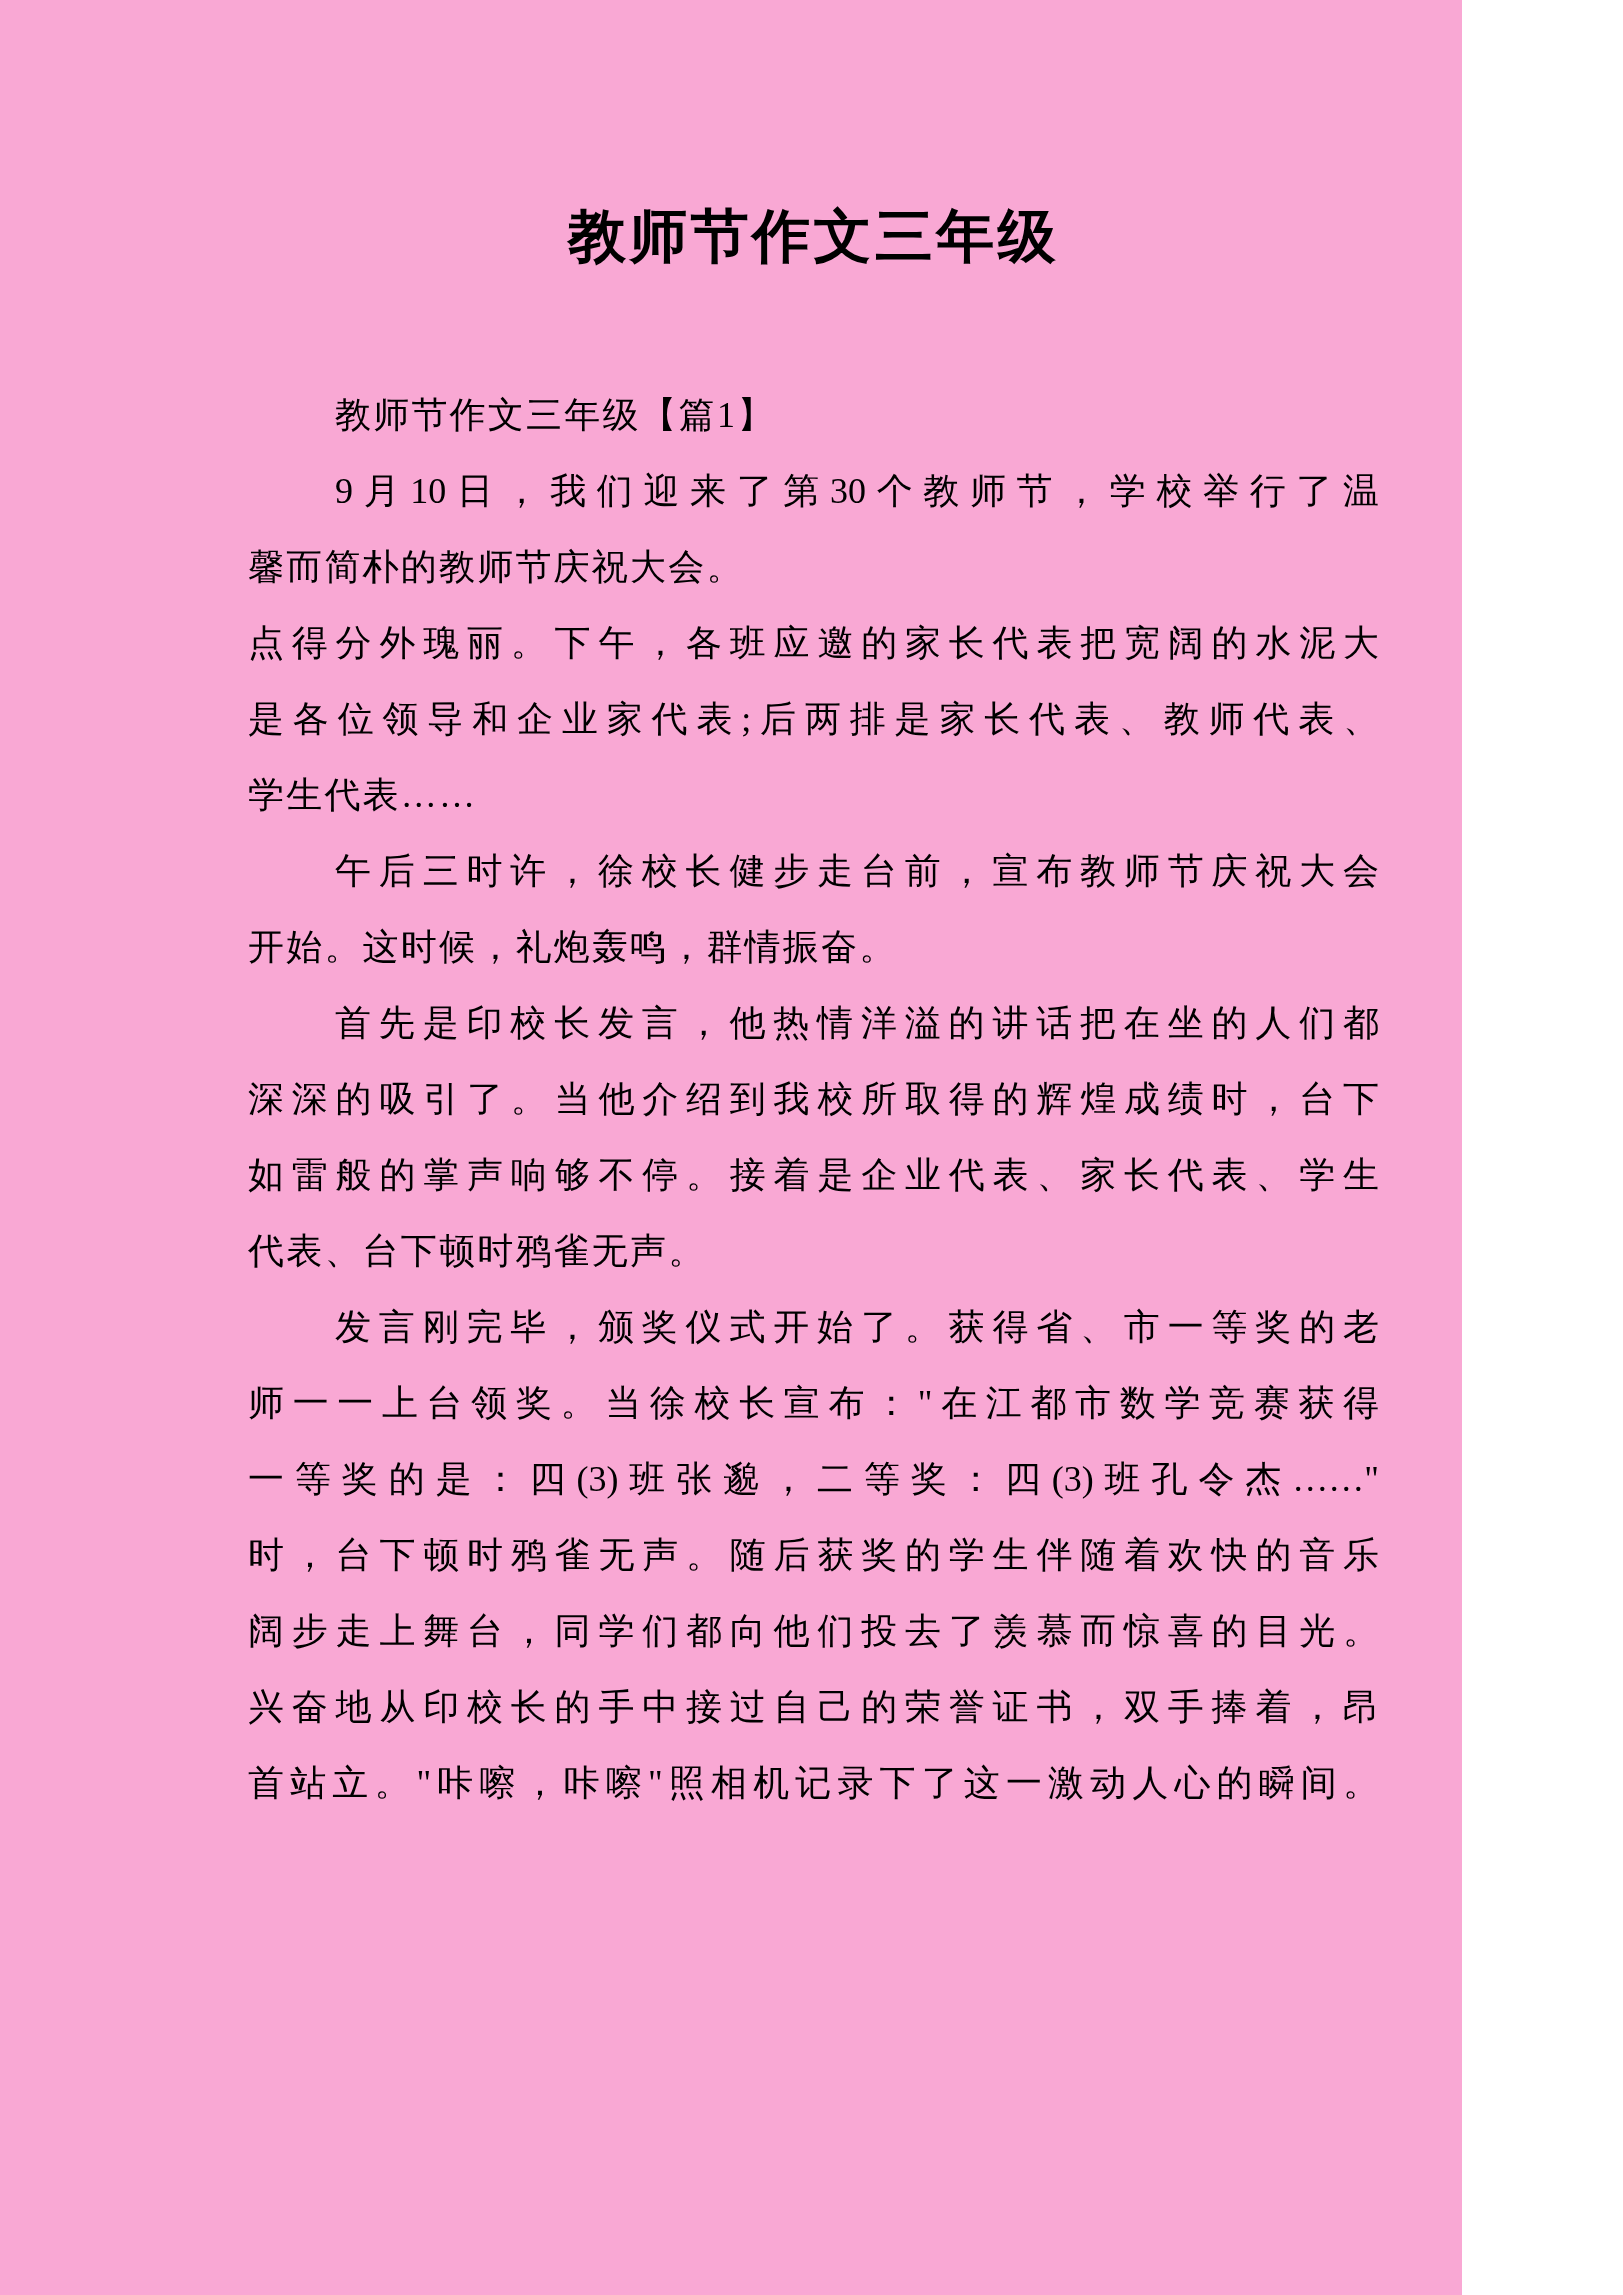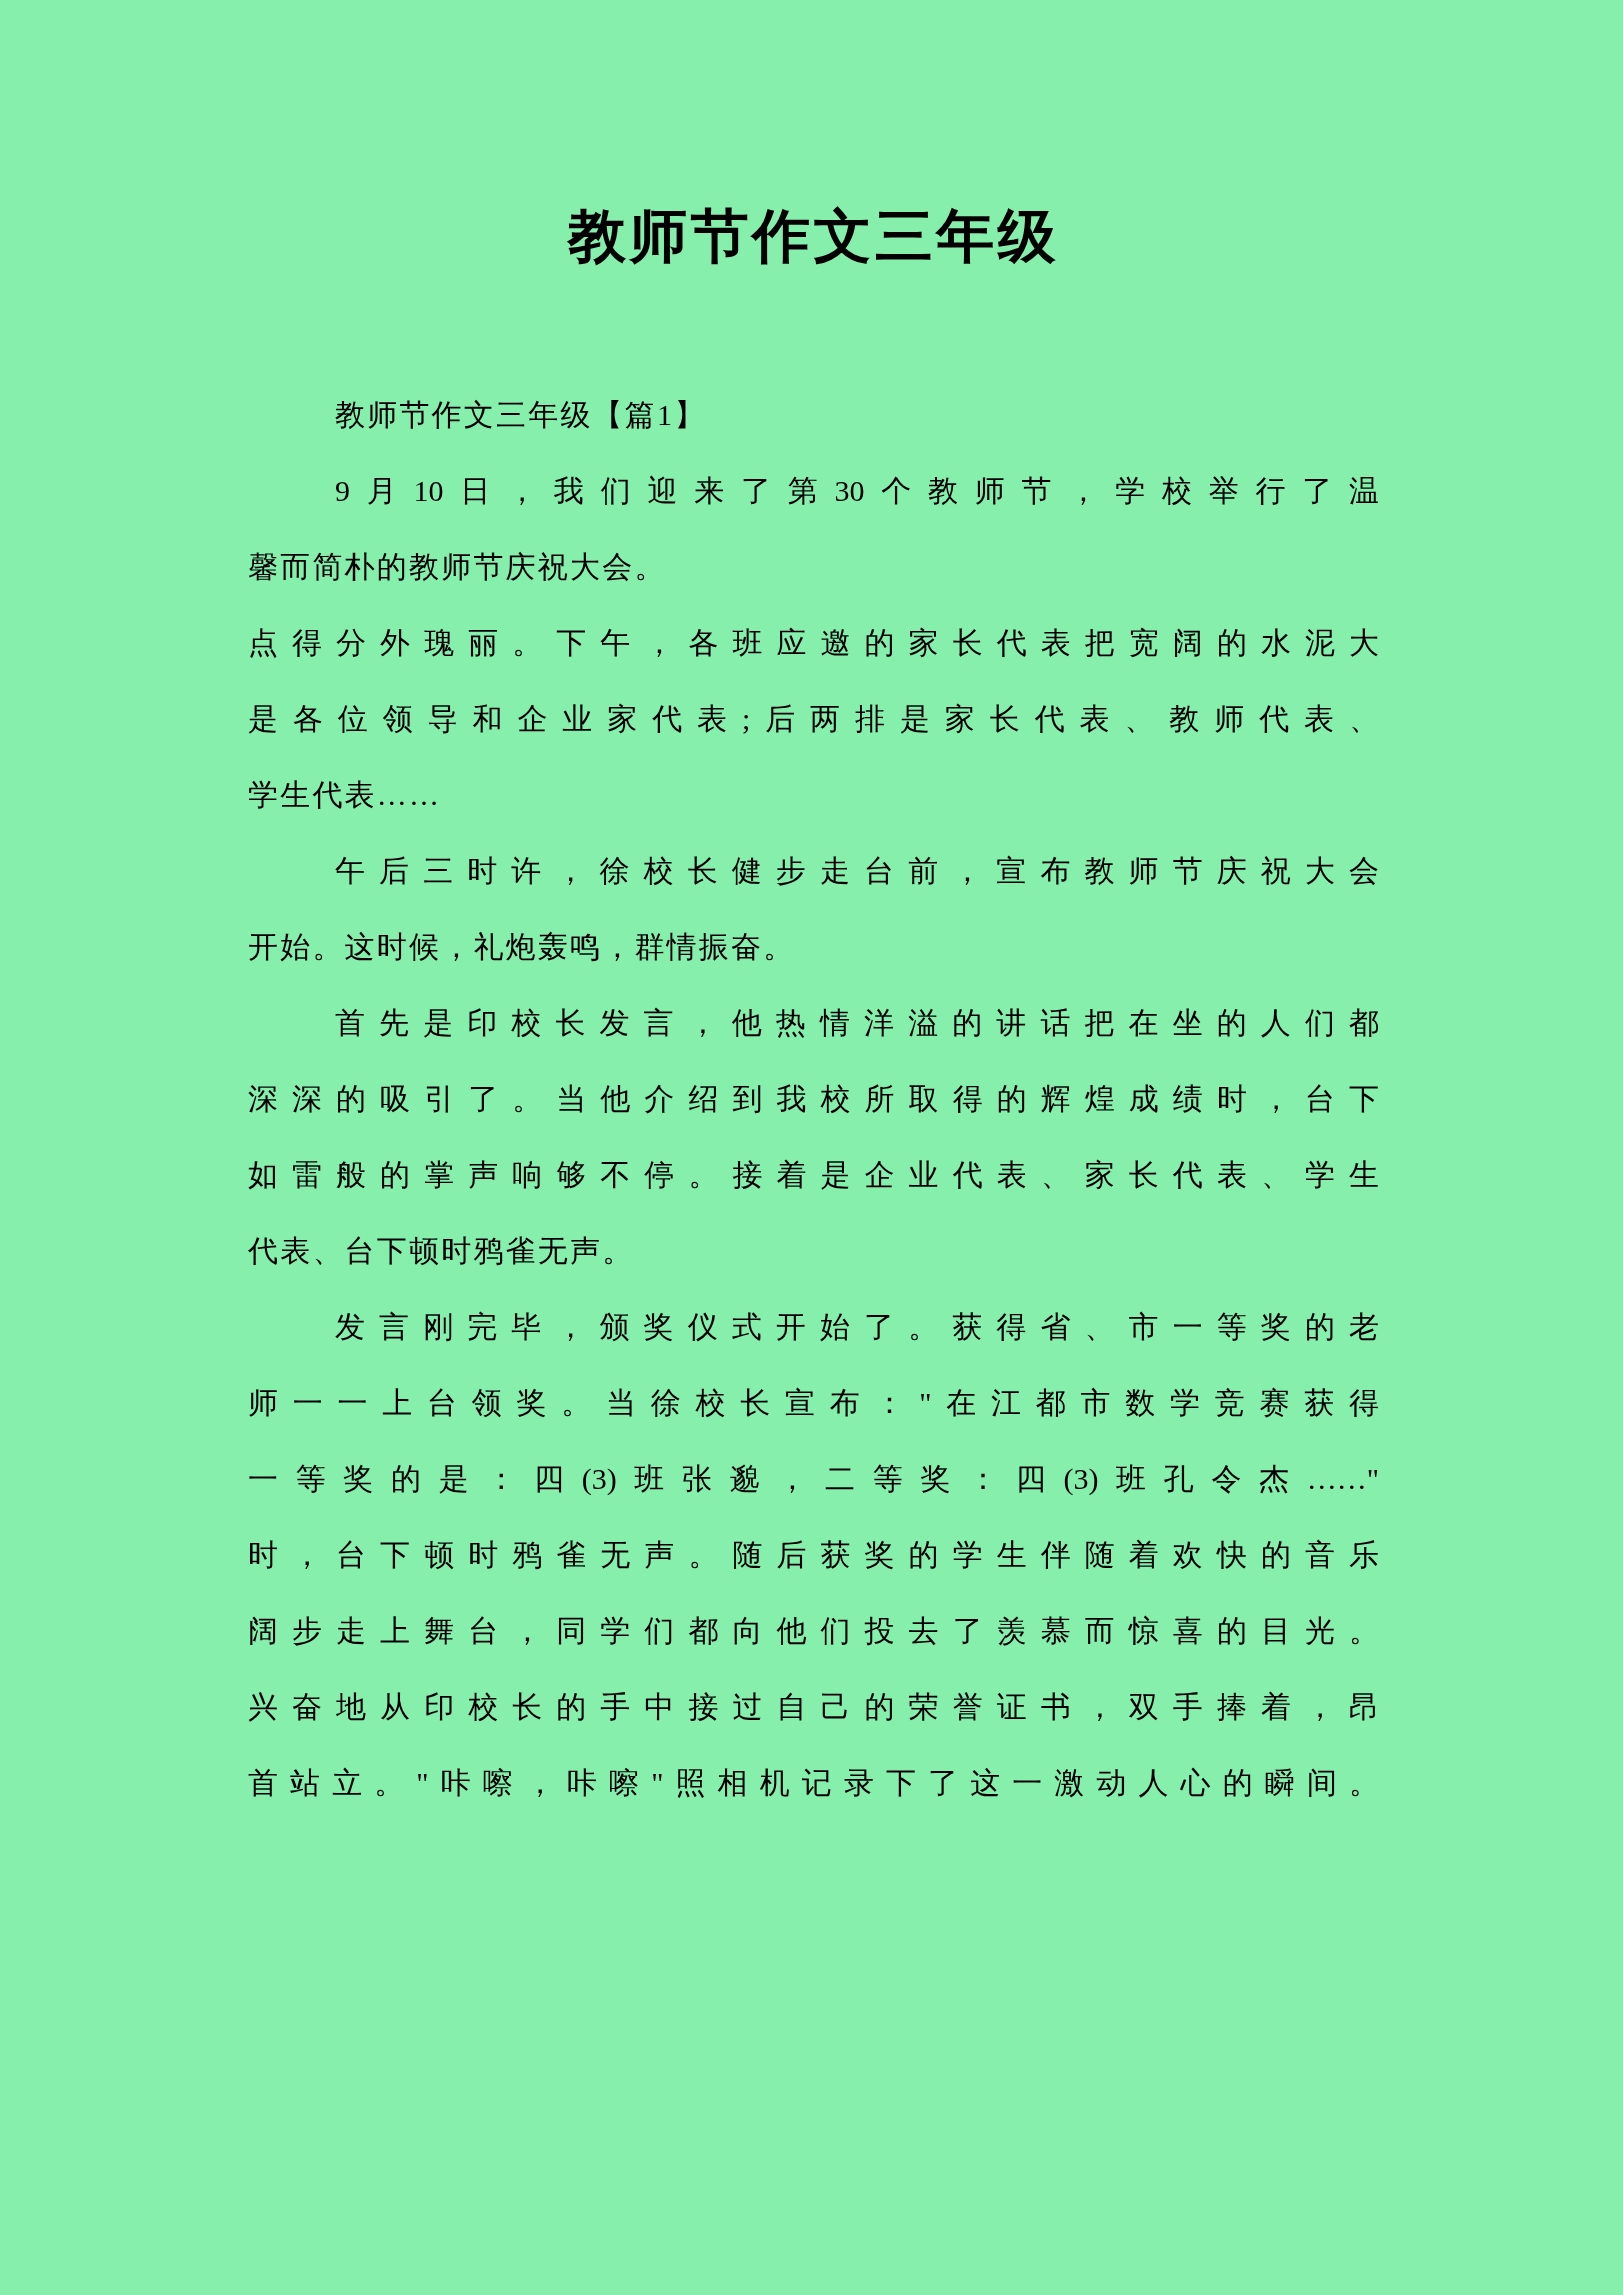--- a/index.html
+++ b/index.html
@@ -2,23 +2,23 @@
 <html style="font-size:9px"><head>
 <meta charset="utf-8">
 <style>
   html, body {
     margin: 0;
     padding: 0;
     background: #ffffff;
   }
   .page {
     position: relative;
-    width: 1623px;
+    width: 1462px;
     height: 2295px;
-    background: #86efac;
+    background: #f9a8d4;
     color: #000000;
     font-family: "Liberation Serif", "DejaVu Serif", serif;
     overflow: hidden;
   }
   .content {
     position: absolute;
     left: 248px;
     top: 199px;
     width: 1131px;
   }
@@ -28,21 +28,21 @@
     font-weight: bold;
     text-align: center;
     letter-spacing: 3.4px;
     margin: 0 0 102px 0;
     white-space: nowrap;
   }
   .body-lines {
     width: 1131px;
   }
   .line {
-    font-size: 30px;
+    font-size: 36px;
     line-height: 76px;
     height: 76px;
     letter-spacing: 2.2px;
     white-space: nowrap;
     text-align: left;
   }
   .line.indent {
     text-indent: 87px;
   }
   .line.fill {

